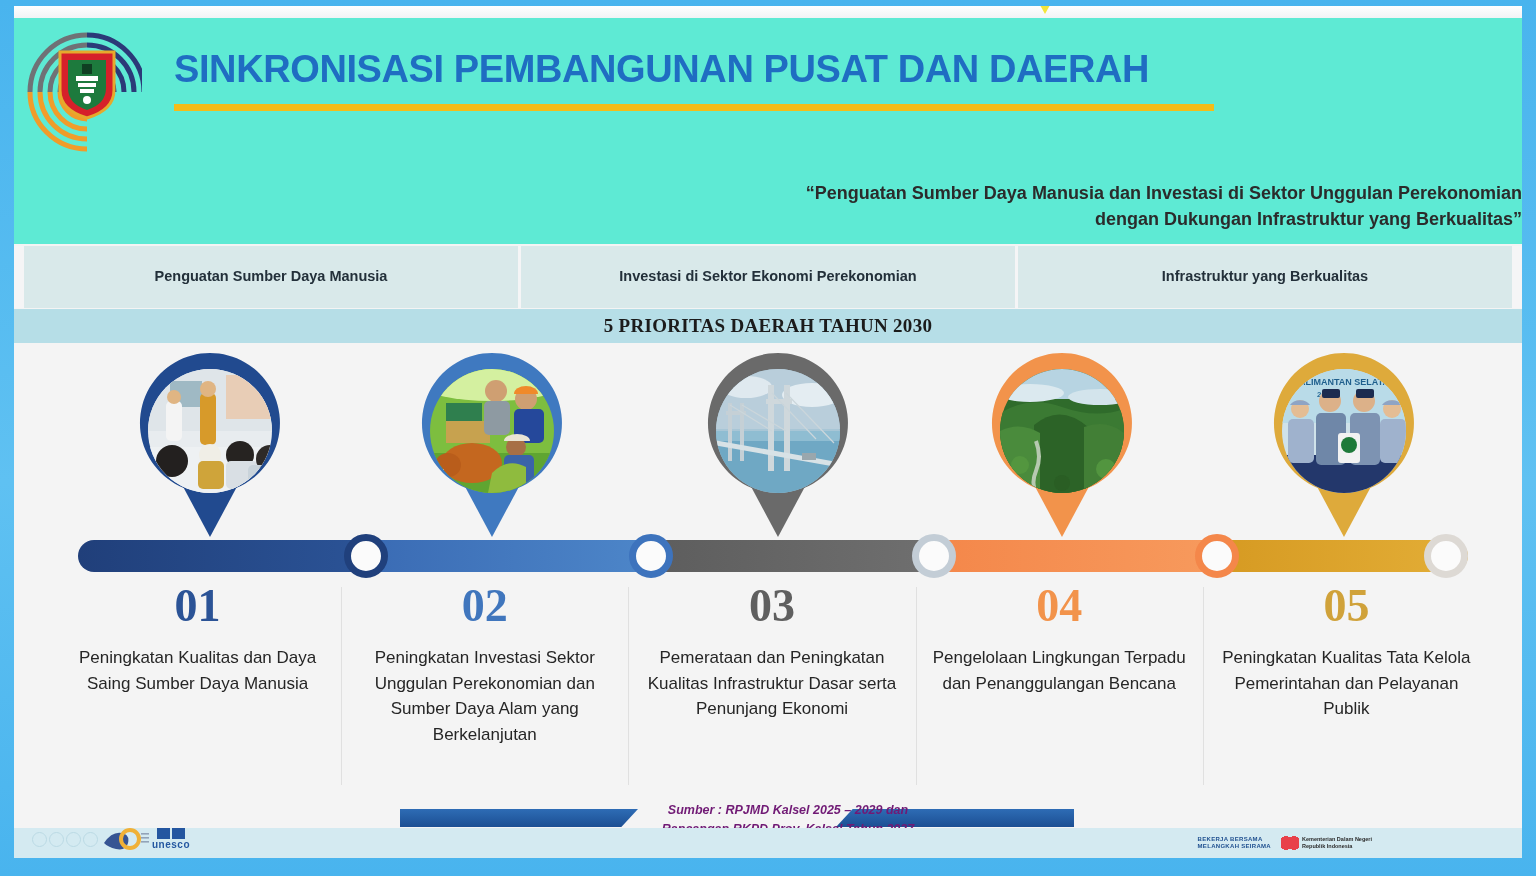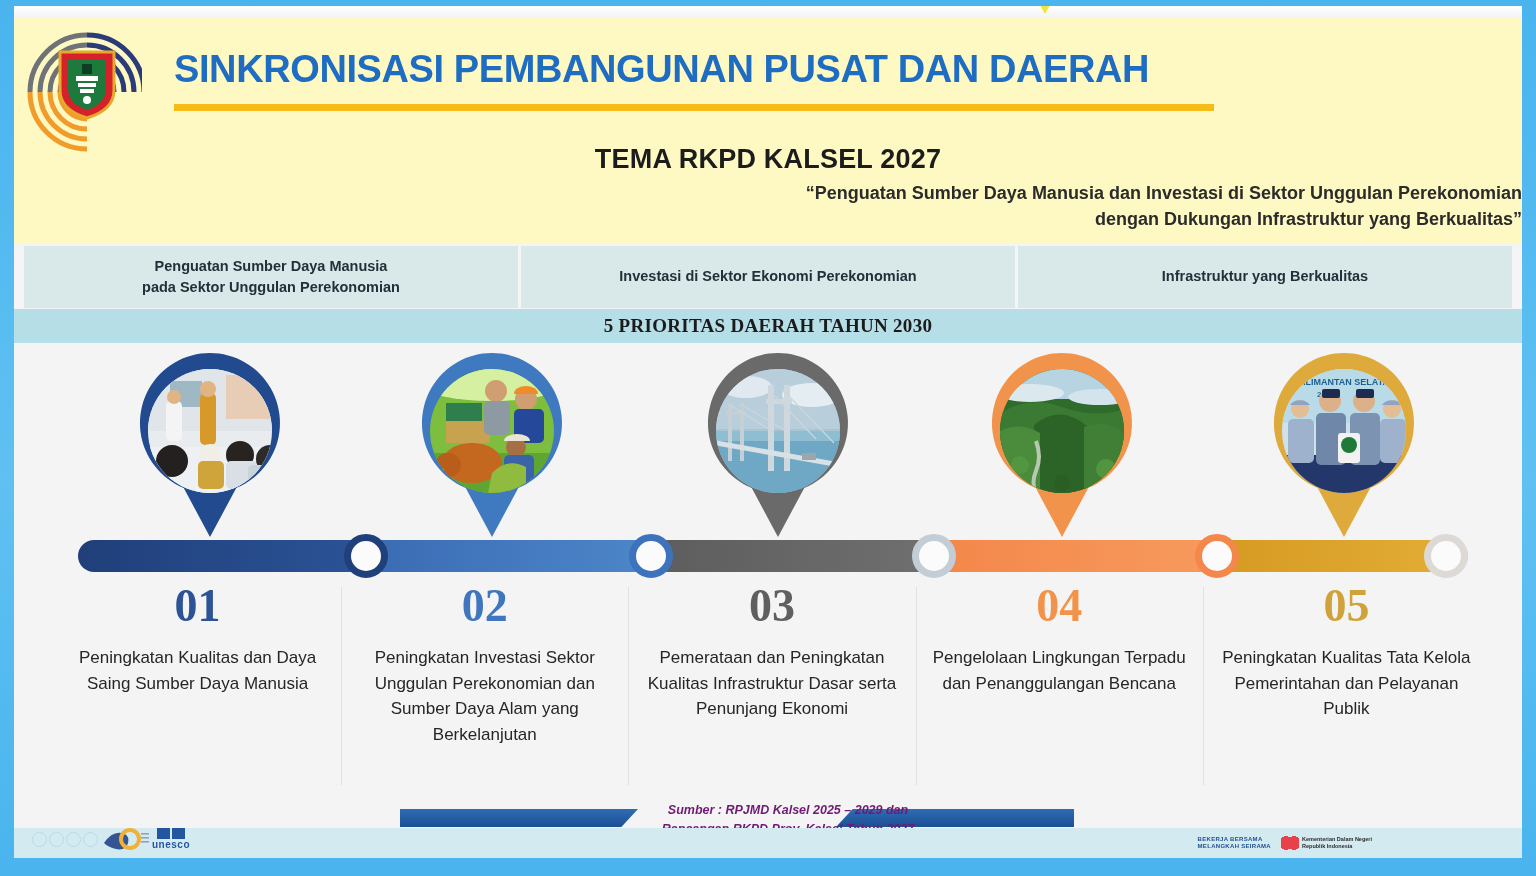--- a/index.html
+++ b/index.html
@@ -30,21 +30,21 @@
   .yellow-chevron{
     position:absolute; left:1014px; top:-22px; width:34px; height:30px;
     background:#f2e53a;
     clip-path: polygon(0 0, 100% 0, 50% 100%);
     z-index:6;
   }
 
   
   #header {
     position: absolute; left:0; top:12px; width:100%; height:226px;
-    background:#fef9c3;
+    background:#5eead4;
   }
 
   
   #logo-block{
     position:absolute; left:2px; top:0px; width:126px; height:140px;
     overflow:hidden;
   }
   .shield{
     position:absolute; left:40px; top:28px; width:62px; height:74px;
     z-index:4;
@@ -274,30 +274,28 @@
           <rect x="24" y="43" width="14" height="4" fill="#ffffff"></rect>
           <circle cx="31" cy="54" r="4" fill="#ffffff"></circle>
         </svg>
       </div>
 
       <div id="title-wrap">
         <div id="main-title">SINKRONISASI PEMBANGUNAN PUSAT DAN DAERAH</div>
         <div id="title-rule"></div>
       </div>
 
-      <div id="tema-title">TEMA RKPD KALSEL 2027</div>
       <div class="tema-sub" id="tema-sub1">“Penguatan Sumber Daya Manusia dan Investasi di Sektor Unggulan Perekonomian</div>
       <div class="tema-sub" id="tema-sub2">dengan Dukungan  Infrastruktur yang Berkualitas”</div>
     </div>
 
     <div id="pillar-band">
       <div class="pillar">
         <div>
           <div>Penguatan Sumber Daya Manusia</div>
-          <div>pada Sektor Unggulan Perekonomian</div>
         </div>
       </div>
       <div class="pillar">
         <div>
           <div>Investasi di Sektor Ekonomi Perekonomian</div>
         </div>
       </div>
       <div class="pillar">
         <div>
           <div>Infrastruktur yang Berkualitas</div>

